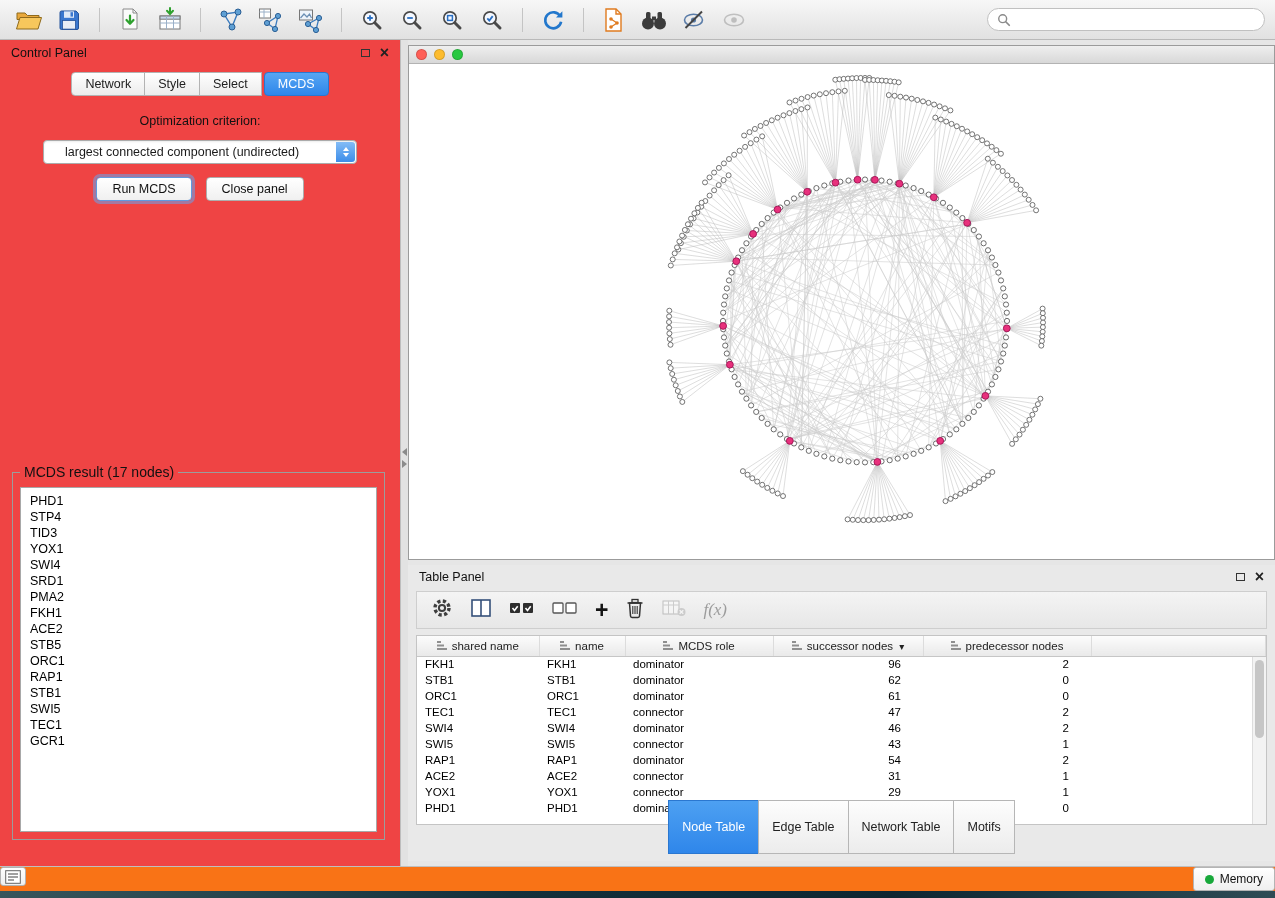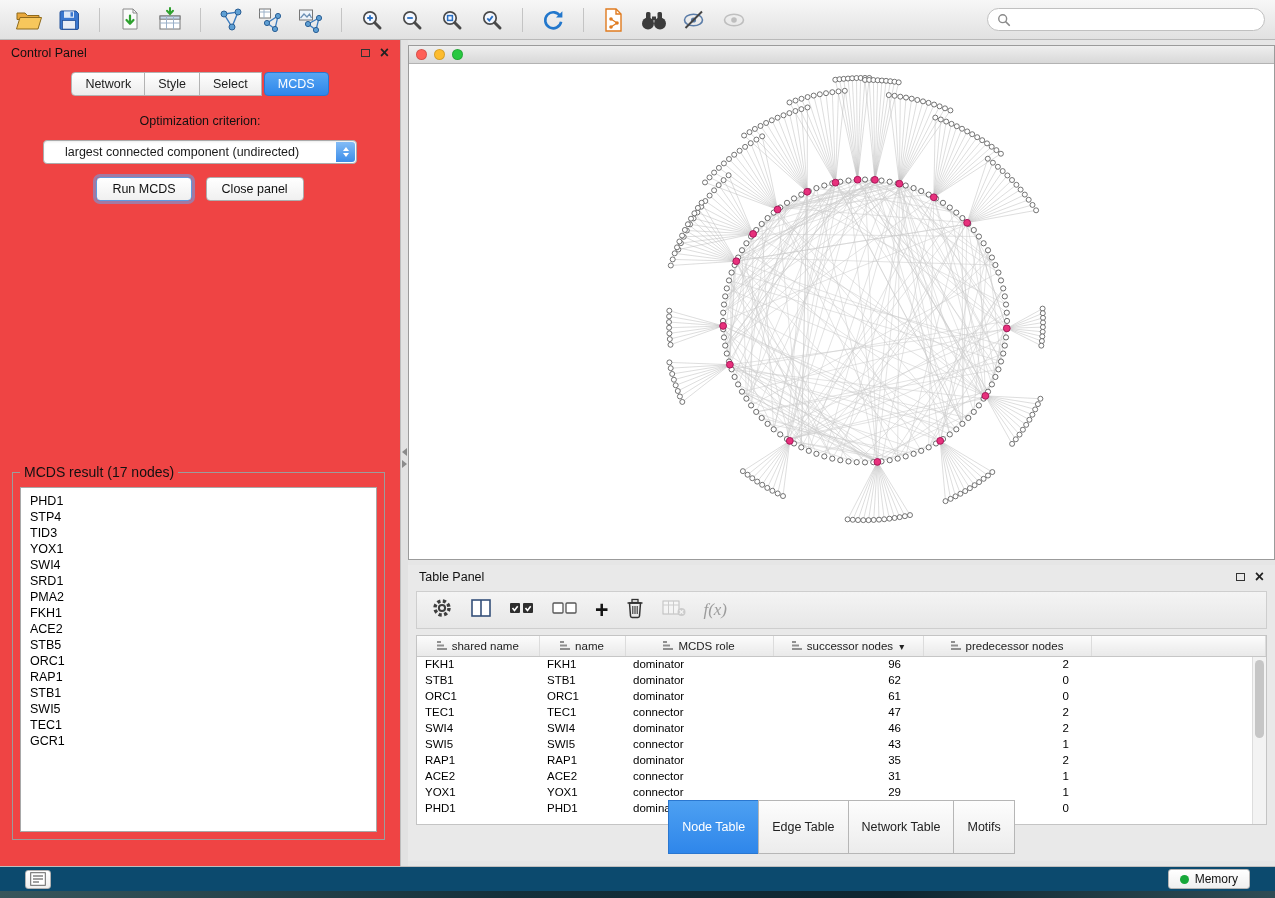--- a/index.html
+++ b/index.html
@@ -66,21 +66,21 @@
   thead th .sort-ch{margin-left:6px;font-size:10px;vertical-align:middle;color:#222;}
   tbody td{height:16px;padding:0 8px;font-size:11.5px;color:#000;white-space:nowrap;overflow:hidden;}
   tbody td.num{text-align:right;padding-right:22px;}
   .vscroll{position:absolute;right:0;top:21px;bottom:0;width:14px;background:#f3f3f3;border-left:1px solid #ddd;}
   .vthumb{position:absolute;top:3px;left:2px;width:9px;height:78px;background:#c6c6c6;border-radius:5px;}
   .tp-tabs{position:absolute;bottom:7px;left:0;right:0;display:flex;justify-content:center;}
   .tp-tab{font-size:12.5px;padding:19px 13px;background:linear-gradient(#fdfdfd,#ececec);border:1px solid #b6b6b6;margin-left:-1px;color:#222;}
   .tp-tab.active{background:linear-gradient(#4da0f2,#2f86ea);color:#fff;border-color:#2a77d0;margin-left:0;}
 
   
-  .statusbar{position:absolute;left:0;top:866px;width:100%;height:25px;background:#0c4a6e;border-top:1px solid #bfbfbf;display:flex;align-items:center;padding:0 25px;}
+  .statusbar{position:absolute;left:0;top:866px;width:100%;height:25px;background:#f97316;border-top:1px solid #bfbfbf;display:flex;padding:0 0;}
   .sb-btn{width:26px;height:19px;border:1px solid #b2b2b2;border-radius:3px;background:linear-gradient(#fff,#efefef);display:flex;align-items:center;justify-content:center;}
   .mem-btn{margin-left:auto;display:flex;align-items:center;gap:6px;background:linear-gradient(#ffffff,#efefef);border:1px solid #b4b4b4;border-radius:3px;padding:2px 11px;font-size:12px;color:#111;}
   .mem-dot{width:9px;height:9px;border-radius:50%;background:#17a83a;}
   .desktop-strip{position:absolute;left:0;bottom:0;width:100%;height:7px;background:linear-gradient(90deg,#37565c,#14303b 40%,#0e2631 70%,#2e4c55);}
 </style>
 </head>
 <body>
 
 <div class="app">
 
@@ -1168,21 +1168,21 @@
               <td>SWI5</td>
               <td>connector</td>
               <td class="num">43</td>
               <td class="num">1</td>
               <td></td>
             </tr>
             <tr>
               <td>RAP1</td>
               <td>RAP1</td>
               <td>dominator</td>
-              <td class="num">35</td>
+              <td class="num">54</td>
               <td class="num">2</td>
               <td></td>
             </tr>
             <tr>
               <td>ACE2</td>
               <td>ACE2</td>
               <td>connector</td>
               <td class="num">31</td>
               <td class="num">1</td>
               <td></td>

